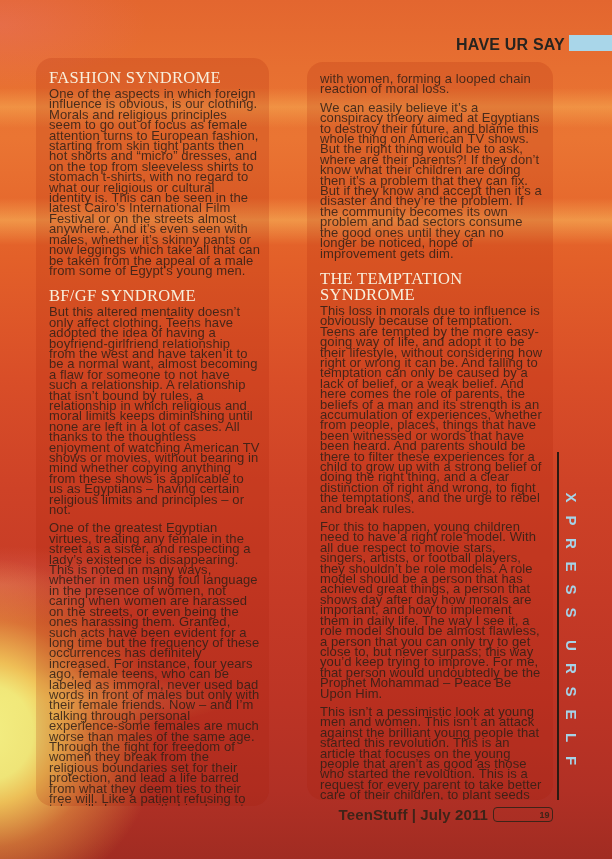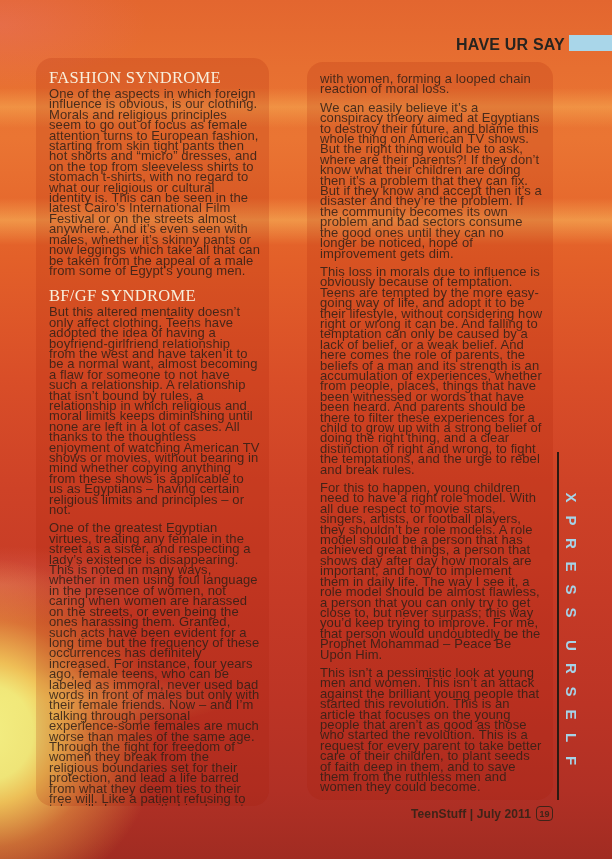--- a/index.html
+++ b/index.html
@@ -46,25 +46,25 @@
     position:absolute;left:560px;top:486px;width:22px;
     display:flex;flex-direction:column;align-items:center;
     color:#a5d3e8;font-weight:bold;font-size:15px;
   }
   .vchar{height:23px;width:20px;display:flex;align-items:center;justify-content:center;transform:rotate(90deg);}
   .vspace{height:10px;}
   .footer{
     position:absolute;top:806px;right:59px;
     display:flex;align-items:center;gap:5px;
   }
-  .footer-credit{font-size:12px;font-weight:bold;color:#3f2318;letter-spacing:0.1px;}
+  .footer-credit{font-size:15px;font-weight:bold;color:#3f2318;letter-spacing:0.1px;}
   .pagebox{
     width:15px;height:13px;border:1.6px solid #3f2318;border-radius:4px;
     display:flex;align-items:center;justify-content:center;
-    font-size:9px;font-weight:bold;color:#3f2318;
+    font-size:9px;font-weight:bold;color:#3f2318;padding-left:43px;
   }
 </style>
 </head>
 <body>
 
 <div class="page">
 
   <div class="header-label">HAVE UR SAY</div>
   <div class="blue-tab"></div>
 
@@ -76,20 +76,21 @@
     <p class="body">But this altered mentality doesn’t only affect clothing. Teens have adopted the idea of having a boyfriend-girlfriend relationship from the west and have taken it to be a normal want, almost becoming a flaw for someone to not have such a relationship. A relationship that isn’t bound by rules, a relationship in which religious and moral limits keeps diminishing until none are left in a lot of cases. All thanks to the thoughtless enjoyment of watching American TV shows or movies, without bearing in mind whether copying anything from these shows is applicable to us as Egyptians – having certain religious limits and principles – or not.</p>
 
     <p class="body">One of the greatest Egyptian virtues, treating any female in the street as a sister, and respecting a lady’s existence is disappearing. This is noted in many ways, whether in men using foul language in the presence of women, not caring when women are harassed on the streets, or even being the ones harassing them. Granted, such acts have been evident for a long time but the frequency of these occurrences has definitely increased. For instance, four years ago, female teens, who can be labeled as immoral, never used bad words in front of males but only with their female friends. Now – and I’m talking through personal experience-some females are much worse than males of the same age. Through the fight for freedom of women they break from the religious boundaries set for their protection, and lead a life barred from what they deem ties to their free will. Like a patient refusing to take pills because it’s his choice to take them or not. This loss of morals in women has proven to provoke sharper losses in those of males, and that loss provokes further losses</p>
   </div>
 
   <div class="panel right">
     <p class="body">with women, forming a looped chain reaction of moral loss.</p>
 
     <p class="body">We can easily believe it’s a conspiracy theory aimed at Egyptians to destroy their future, and blame this whole thing on American TV shows. But the right thing would be to ask, where are their parents?! If they don’t know what their children are doing then it’s a problem that they can fix. But if they know and accept then it’s a disaster and they’re the problem. If the community becomes its own problem and bad sectors consume the good ones until they can no longer be noticed, hope of improvement gets dim.</p>
 
+    <h2 class="heading">THE TEMPTATION SYNDROME</h2>
     <p class="body">This loss in morals due to influence is obviously because of temptation. Teens are tempted by the more easy-going way of life, and adopt it to be their lifestyle, without considering how right or wrong it can be. And falling to temptation can only be caused by a lack of belief, or a weak belief. And here comes the role of parents, the beliefs of a man and its strength is an accumulation of experiences, whether from people, places, things that have been witnessed or words that have been heard. And parents should be there to filter these experiences for a child to grow up with a strong belief of doing the right thing, and a clear distinction of right and wrong, to fight the temptations, and the urge to rebel and break rules.</p>
     <p class="body">For this to happen, young children need to have a right role model. With all due respect to movie stars, singers, artists, or football players, they shouldn’t be role models. A role model should be a person that has achieved great things, a person that shows day after day how morals are important, and how to implement them in daily life. The way I see it, a role model should be almost flawless, a person that you can only try to get close to, but never surpass; this way you’d keep trying to improve. For me, that person would undoubtedly be the Prophet Mohammad – Peace Be Upon Him.</p>
     <p class="body">This isn’t a pessimistic look at young men and women. This isn’t an attack against the brilliant young people that started this revolution. This is an article that focuses on the young people that aren’t as good as those who started the revolution. This is a request for every parent to take better care of their children, to plant seeds of faith deep in them, and to save them from the ruthless men and women they could become.</p>
   </div>
 
   <div class="vline"></div>
   <div class="vtext">
       <span class="vchar">X</span>
       <span class="vchar">P</span>
       <span class="vchar">R</span>

